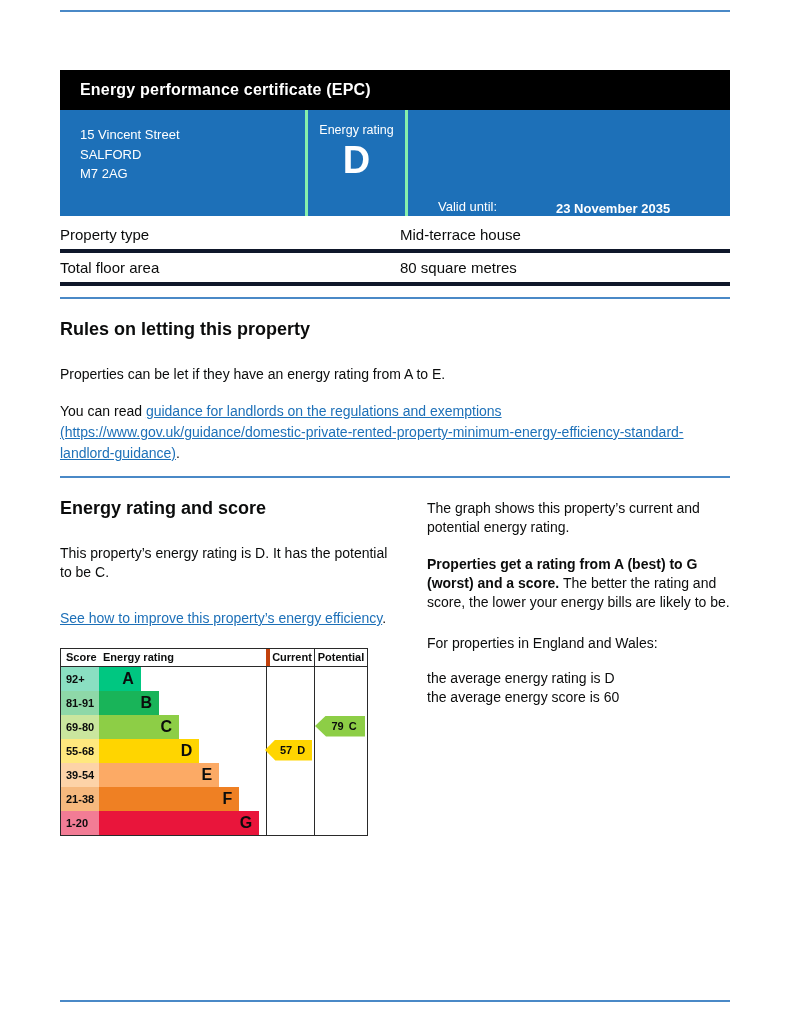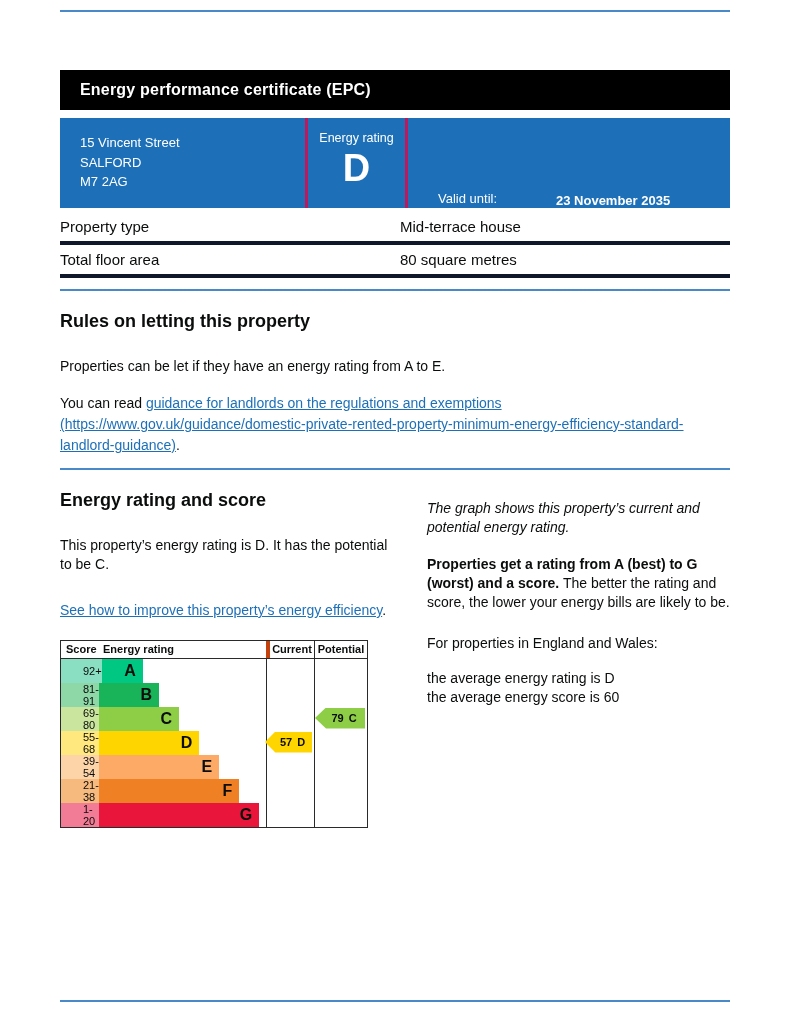--- a/index.html
+++ b/index.html
@@ -9,21 +9,21 @@
           padding:10px 61px 0 60px; overflow:hidden; }
 
   .blue-rule { height:2px; background:#4a89c7; }
   .rule-bottom { position:absolute; left:60px; right:61px; bottom:22px; height:2px; background:#4a89c7; }
 
   .doc-header { margin-top:58px; height:40px; background:#000; color:#fff;
                 display:flex; align-items:center; padding-left:20px; }
   .doc-header h1 { font-size:16px; font-weight:bold; letter-spacing:0.2px; }
 
   
-  .summary-box { margin-top:8px; height:90px; display:flex; gap:3px; background:#be185d; }
+  .summary-box { margin-top:0; height:106px; display:flex; gap:3px; background:#86efac; }
   .summary-box .cell { background:#1d70b8; color:#fff; }
   .cell-address { width:245px; padding:15px 10px 0 20px; font-size:13px; line-height:1.5; }
   .cell-rating { width:97px; text-align:center; padding-top:13px; }
   .rating-label { font-size:12.5px; }
   .rating-letter { font-size:38px; font-weight:bold; line-height:1.1; margin-top:3px; }
   .cell-validity { flex:1; background:#fff !important; display:flex; flex-direction:column; gap:3px; }
   .validity-row { background:#1d70b8; flex:1; display:flex; align-items:flex-end; padding-left:30px; font-size:13px; }
   .v-label { width:118px; line-height:1.35; }
   .v-value { font-weight:bold; }
 
@@ -42,34 +42,34 @@
   .p-read { margin-top:16px; max-width:675px; }
   a.link { color:#1d70b8; text-decoration:underline; cursor:pointer; }
 
   
   .two-col { display:flex; margin-top:20px; gap:25px; }
   .left-col { width:342px; }
   .right-col { flex:1; font-size:14px; line-height:19px; }
   .left-col h2 { margin-top:0; }
   .p-summary { font-size:14px; line-height:18.5px; margin-top:25px; }
   .p-improve { font-size:14px; line-height:18.5px; margin-top:28px; }
-  .right-col .rp1 { margin-top:9px;font-style:italic; }
+  .right-col .rp1 { margin-top:1px; }
   .right-col .rp2 { margin-top:18px; }
   .right-col .rp3 { margin-top:22px; }
   .right-col .rp4 { margin-top:16px; }
 
   
   .chart { margin-top:20px; width:308px; border:1px solid #2a2a2a; position:relative; background:#fff; }
   .chart-header { display:flex; height:18px; border-bottom:1px solid #2a2a2a; font-size:11px; font-weight:bold; }
   .ch-score { flex:0 0 38px; display:flex; align-items:center; padding-left:5px; }
   .ch-rating { flex:1; display:flex; align-items:center; padding-left:4px; }
   .ch-current { flex:0 0 48px; border-left:4px solid #c2410c; display:flex; align-items:center; justify-content:center; }
   .ch-potential { flex:0 0 53px; border-left:1px solid #2a2a2a; display:flex; align-items:center; justify-content:center; }
   .chart-row { display:flex; height:24px; }
-  .score-cell { flex:0 0 38px; font-size:11px; font-weight:normal; display:flex; align-items:center; padding-left:22px; }
+  .score-cell { flex:0 0 38px; font-size:11px; font-weight:bold; display:flex; align-items:center; padding-left:5px; }
   .bar-area { flex:1; }
   .band-bar { height:100%; display:flex; align-items:center; justify-content:flex-end; padding-right:7px; }
   .band-letter { font-size:16px; font-weight:bold; color:#0b0c0c; }
   .cur-cell { flex:0 0 48px; border-left:1px solid #2a2a2a; }
   .pot-cell { flex:0 0 53px; border-left:1px solid #2a2a2a; }
   .arrow { position:absolute; height:21px; display:flex; align-items:center; justify-content:center; gap:5px;
            font-size:11px; font-weight:bold; color:#0b0c0c; padding-left:8px;
            clip-path:polygon(0 50%, 22% 0, 100% 0, 100% 100%, 22% 100%); }
   .arrow-current { right:55px; width:47px; }
   .arrow-potential { right:2px; width:50px; }

